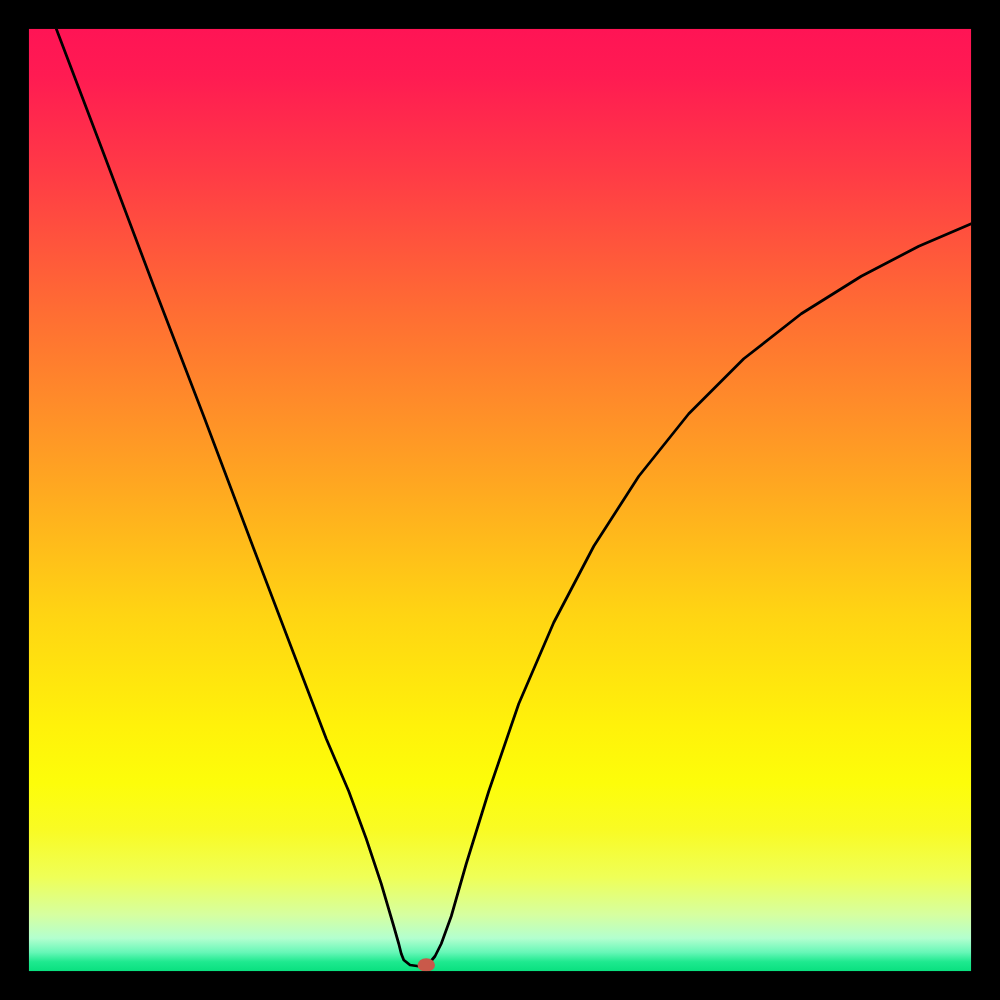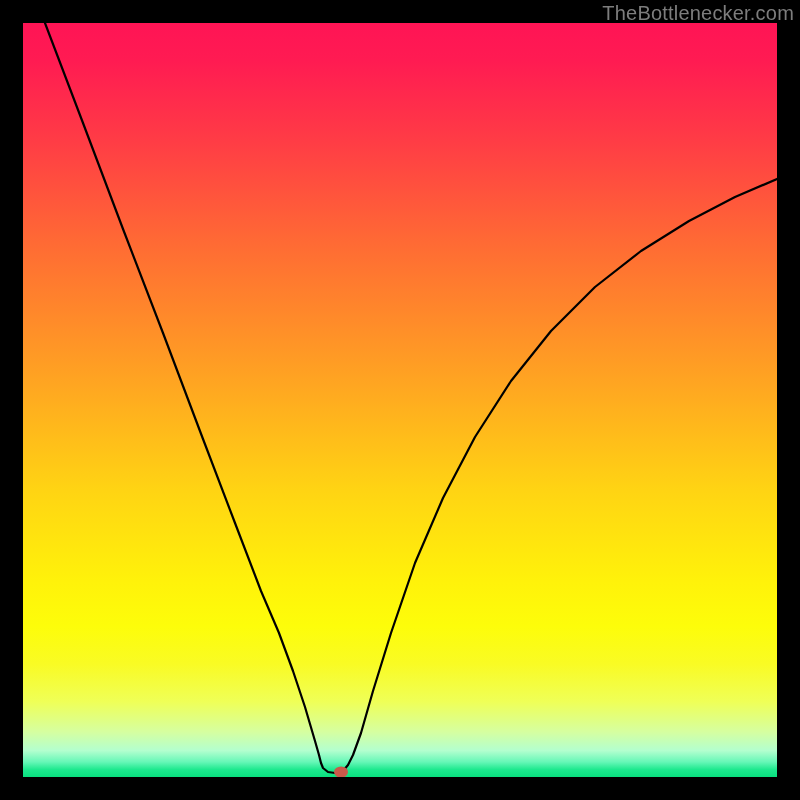--- a/index.html
+++ b/index.html
@@ -85,14 +85,13 @@
 <body>
 
 <div class="frame">
   <div class="plot-area">
     <div class="gradient-bg"></div>
     <svg class="curve-svg" viewBox="0 0 754 754" preserveAspectRatio="none">
       <path class="curve-path" d="M 22 0 L 60 100 L 100 206 L 140 310 L 180 416 L 212 500 L 238 568 L 256 610 L 270 648 L 282 684 L 292 718 L 296 732 L 298 740 L 300 745 L 305 749 L 312 750 L 320 748 L 325 742 L 330 732 L 338 710 L 350 668 L 368 610 L 392 540 L 420 475 L 452 414 L 488 358 L 528 308 L 572 264 L 618 228 L 666 198 L 712 174 L 754 156"></path>
       <ellipse class="min-marker" cx="318" cy="749" rx="7" ry="5.5"></ellipse>
     </svg>
   </div>
-  <div class="watermark">TheBottlenecker.com</div>
 </div>
 
 </body></html>

